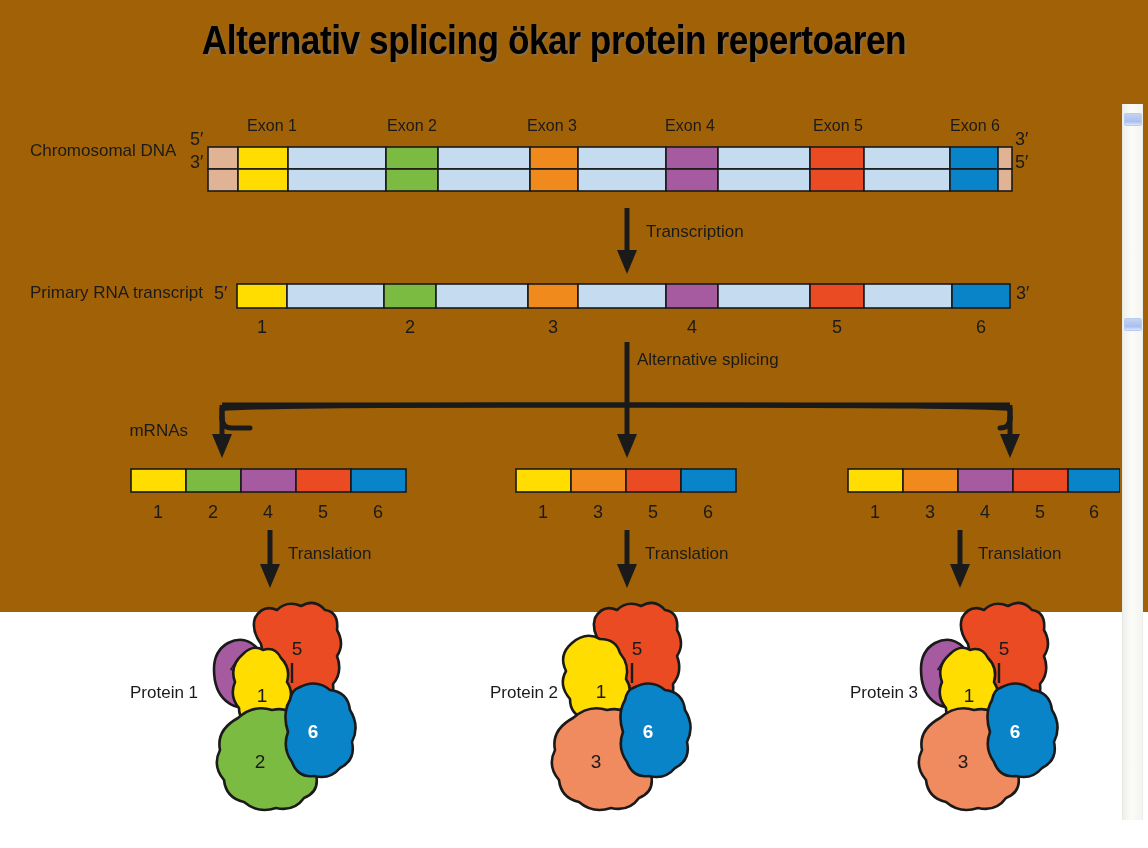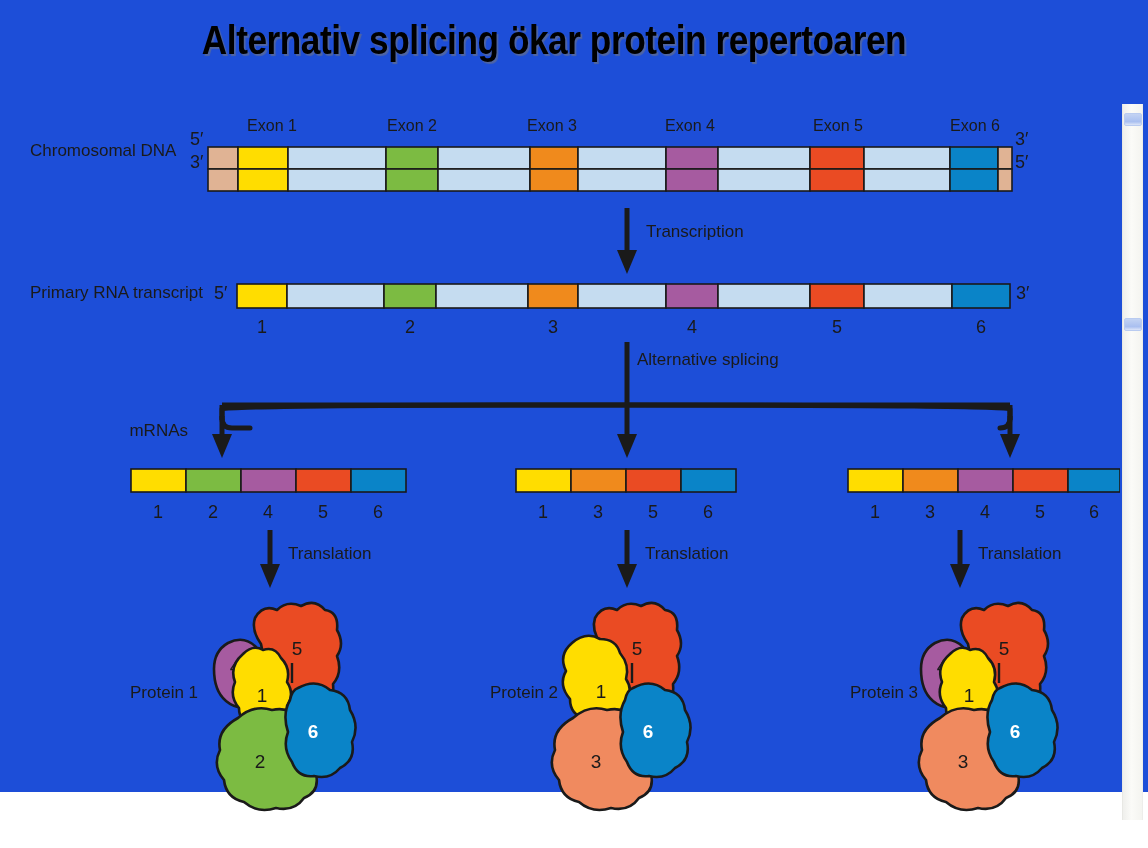--- a/index.html
+++ b/index.html
@@ -11,22 +11,22 @@
     width: 1148px;
     height: 848px;
     font-family: "Liberation Sans", sans-serif;
     overflow: hidden;
     position: relative;
   }
   #slide {
     position: absolute;
     left: 0; top: 0;
     width: 1148px;
-    height: 792px;
-    background: #1d4ed8;
+    height: 612px;
+    background: #a16207;
   }
   #slide-title {
     position: absolute;
     left: 0;
     top: 18px;
     width: 1108px;
     text-align: center;
     font-family: "Liberation Sans", sans-serif;
     font-size: 40px;
     font-weight: bold;

